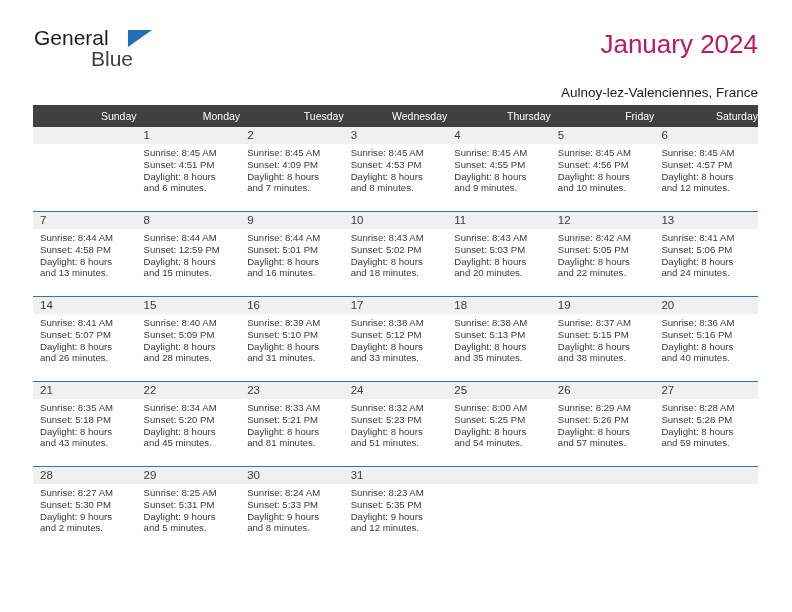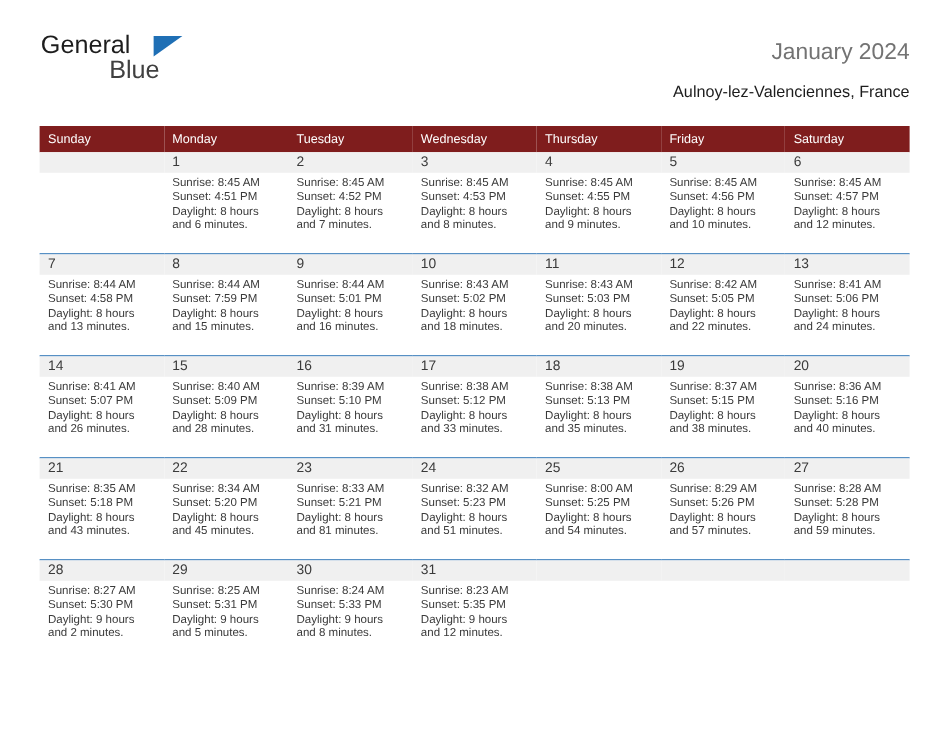--- a/index.html
+++ b/index.html
@@ -70,51 +70,51 @@
     font-family: "Liberation Sans", sans-serif;
   }
 
   .title-block {
     position: absolute;
     right: 34px;
     top: 28px;
     text-align: right;
   }
   .month-title {
-    font-size: 19px;
+    font-size: 26px;
     font-weight: 400;
-    color: #737373;
+    color: #be185d;
     line-height: 32px;
     white-space: nowrap;
   }
   .location {
-    margin-top: 9px;
+    margin-top: 25px;
     font-size: 13.5px;
     font-weight: 400;
     color: #1d1d1d;
     line-height: 16px;
     white-space: nowrap;
   }
 
   
   .calendar {
     position: absolute;
     left: 33px;
     top: 105px;
     width: 725px;
     border-collapse: collapse;
     table-layout: fixed;
   }
 
   .calendar th {
-    background: #7f1d1d;
+    background: #404040;
     color: #ffffff;
     font-size: 10.5px;
     font-weight: 400;
-    text-align: left;
+    text-align: right;
     padding: 5px 0 5px 7px;
     height: 9px;
     vertical-align: middle;
     border: none;
   }
 
   .calendar td {
     width: 103.57px;
     vertical-align: top;
     padding: 0;
@@ -210,21 +210,21 @@
                 <div>Daylight: 8 hours</div>
                 <div>and 6 minutes.</div>
               </div>
             </div>
           </td>
         <td>
             <div class="cell-inner">
               <div class="daynum-band">2</div>
               <div class="cell-body">
                 <div>Sunrise: 8:45 AM</div>
-                <div>Sunset: 4:52 PM</div>
+                <div>Sunset: 4:09 PM</div>
                 <div>Daylight: 8 hours</div>
                 <div>and 7 minutes.</div>
               </div>
             </div>
           </td>
         <td>
             <div class="cell-inner">
               <div class="daynum-band">3</div>
               <div class="cell-body">
                 <div>Sunrise: 8:45 AM</div>
@@ -279,21 +279,21 @@
                 <div>Daylight: 8 hours</div>
                 <div>and 13 minutes.</div>
               </div>
             </div>
           </td>
         <td>
             <div class="cell-inner">
               <div class="daynum-band">8</div>
               <div class="cell-body">
                 <div>Sunrise: 8:44 AM</div>
-                <div>Sunset: 7:59 PM</div>
+                <div>Sunset: 12:59 PM</div>
                 <div>Daylight: 8 hours</div>
                 <div>and 15 minutes.</div>
               </div>
             </div>
           </td>
         <td>
             <div class="cell-inner">
               <div class="daynum-band">9</div>
               <div class="cell-body">
                 <div>Sunrise: 8:44 AM</div>

